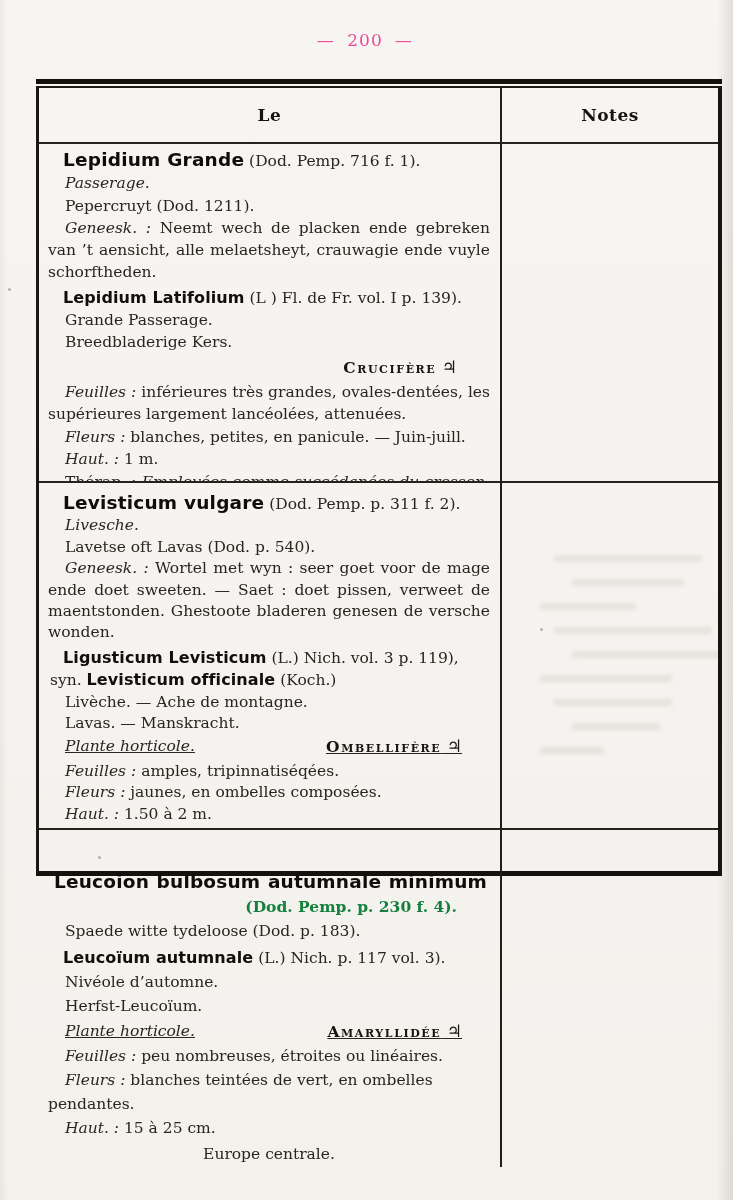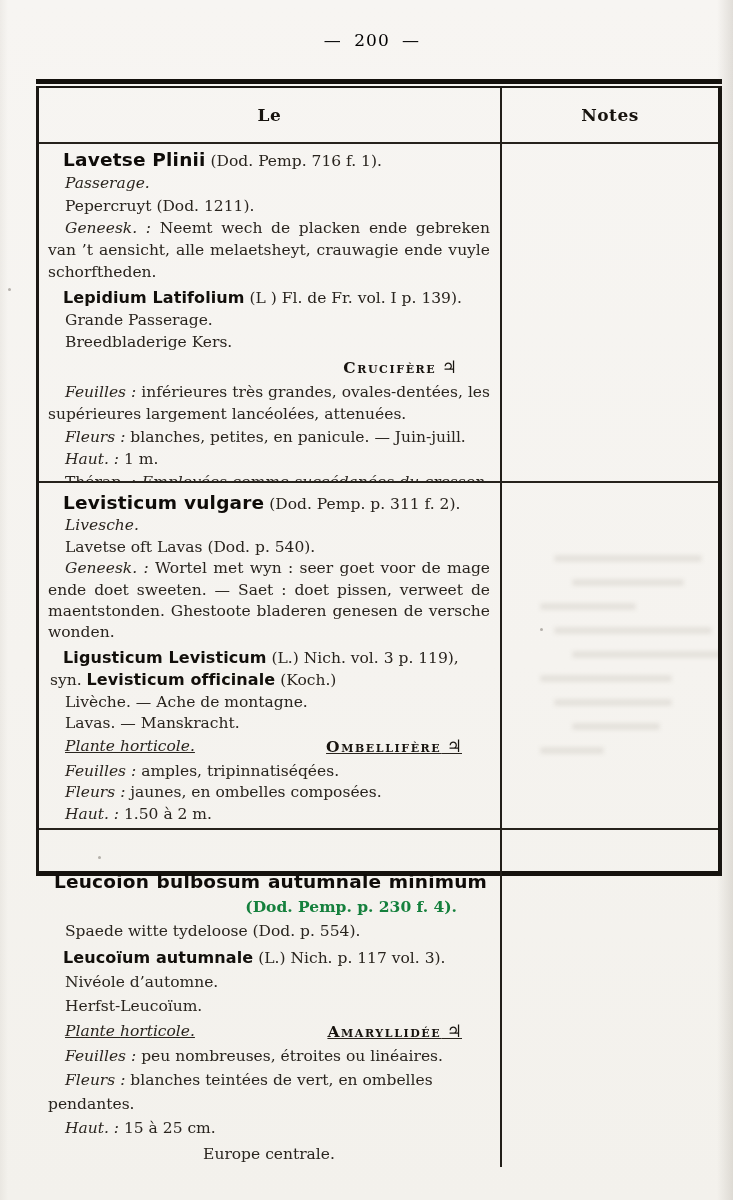--- a/index.html
+++ b/index.html
@@ -12,22 +12,22 @@
   }
   .page{position:relative;width:733px;height:1200px;}
   .edge-shade{position:absolute;top:0;right:0;width:16px;height:100%;
     background:linear-gradient(to right,rgba(110,100,85,0) 0%,rgba(110,100,85,.16) 100%);
     pointer-events:none;}
   .edge-shade-left{position:absolute;top:0;left:0;width:8px;height:100%;
     background:linear-gradient(to left,rgba(110,100,85,0) 0%,rgba(110,100,85,.07) 100%);
     pointer-events:none;}
 
   .page-number{
-    position:absolute;top:30px;left:12px;width:720px;text-align:center;
-    font-size:17px;letter-spacing:1px;color:#000000;word-spacing:6px;
+    position:absolute;top:30px;left:5px;width:720px;text-align:center;
+    font-size:17px;letter-spacing:1px;color:#ec4899;word-spacing:6px;
   }
 
   .scan-table{
     position:absolute;left:36px;top:86px;width:686px;height:790px;
     box-sizing:border-box;
     border-left:3px solid #1b1814;
     border-right:4px solid #15120e;
     border-top:2px solid #1b1814;
     border-bottom:5px solid #15120e;
   }
@@ -87,21 +87,21 @@
     <div class="top-rule"></div>
     <div class="grid">
       <div class="cell leftcol hdr">
         <span class="hdr-label">Le</span>
       </div>
       <div class="cell rightcol hdr">
         <span class="hdr-label">Notes</span>
       </div>
 
     <div class="cell leftcol body sec-0">
-          <div class="line l-title"><span class="s-t1">Lavetse Plinii</span><span class="s-rm"> (Dod. Pemp. 716 f. 1).</span></div>
+          <div class="line l-title"><span class="s-t1">Lepidium Grande</span><span class="s-rm"> (Dod. Pemp. 716 f. 1).</span></div>
           <div class="line l-plain"><span class="s-it">Passerage.</span></div>
           <div class="line l-plain"><span class="s-rm">Pepercruyt (Dod. 1211).</span></div>
           <div class="line l-para"><span class="s-it">Geneesk. :</span><span class="s-rm"> Neemt wech de placken ende gebreken van ’t aensicht, alle melaetsheyt, crauwagie ende vuyle schorftheden.</span></div>
           <div class="line l-title" style="margin-top: 3px;"><span class="s-t2">Lepidium Latifolium</span><span class="s-rm"> (L ) Fl. de Fr. vol. I p. 139).</span></div>
           <div class="line l-plain"><span class="s-rm">Grande Passerage.</span></div>
           <div class="line l-plain"><span class="s-rm">Breedbladerige Kers.</span></div>
           <div class="line l-right" style="margin-top: 2px;"><span class="s-sc">Crucifère</span><span class="s-sign"> ♃</span></div>
           <div class="line l-para" style="margin-top: 2px;"><span class="s-it">Feuilles :</span><span class="s-rm"> inférieures très grandes, ovales-dentées, les supérieures largement lancéolées, attenuées.</span></div>
           <div class="line l-plain"><span class="s-it">Fleurs :</span><span class="s-rm"> blanches, petites, en panicule. — Juin-juill.</span></div>
           <div class="line l-plain"><span class="s-it">Haut. :</span><span class="s-rm"> 1 m.</span></div>
@@ -135,21 +135,21 @@
             <div class="bar" style="width: 170px; margin-top: 17px; margin-left: 52px;"></div>
             <div class="bar" style="width: 132px; margin-top: 17px; margin-left: 20px;"></div>
             <div class="bar" style="width: 118px; margin-top: 17px; margin-left: 34px;"></div>
             <div class="bar" style="width: 88px; margin-top: 17px; margin-left: 52px;"></div>
             <div class="bar" style="width: 64px; margin-top: 17px; margin-left: 20px;"></div>
           </div>
         </div>
         <div class="cell leftcol body sec-2">
           <div class="line l-titlewide"><span class="s-t1">Leucoion bulbosum autumnale minimum</span></div>
           <div class="line l-right"><span class="s-rmb">(Dod. Pemp. p. 230 f. 4).</span></div>
-          <div class="line l-plain"><span class="s-rm">Spaede witte tydeloose (Dod. p. 554).</span></div>
+          <div class="line l-plain"><span class="s-rm">Spaede witte tydeloose (Dod. p. 183).</span></div>
           <div class="line l-title" style="margin-top: 3px;"><span class="s-t2">Leucoïum autumnale</span><span class="s-rm"> (L.) Nich. p. 117 vol. 3).</span></div>
           <div class="line l-plain"><span class="s-rm">Nivéole d’automne.</span></div>
           <div class="line l-plain"><span class="s-rm">Herfst-Leucoïum.</span></div>
           <div class="line l-split" style="margin-top: 1px;">
             <span><span class="s-it">Plante horticole.</span></span>
             <span><span class="s-sc">Amaryllidée</span><span class="s-sign"> ♃</span></span>
           </div>
           <div class="line l-plain"><span class="s-it">Feuilles :</span><span class="s-rm"> peu nombreuses, étroites ou linéaires.</span></div>
           <div class="line l-plain"><span class="s-it">Fleurs :</span><span class="s-rm"> blanches teintées de vert, en ombelles pendantes.</span></div>
           <div class="line l-plain"><span class="s-it">Haut. :</span><span class="s-rm"> 15 à 25 cm.</span></div>

